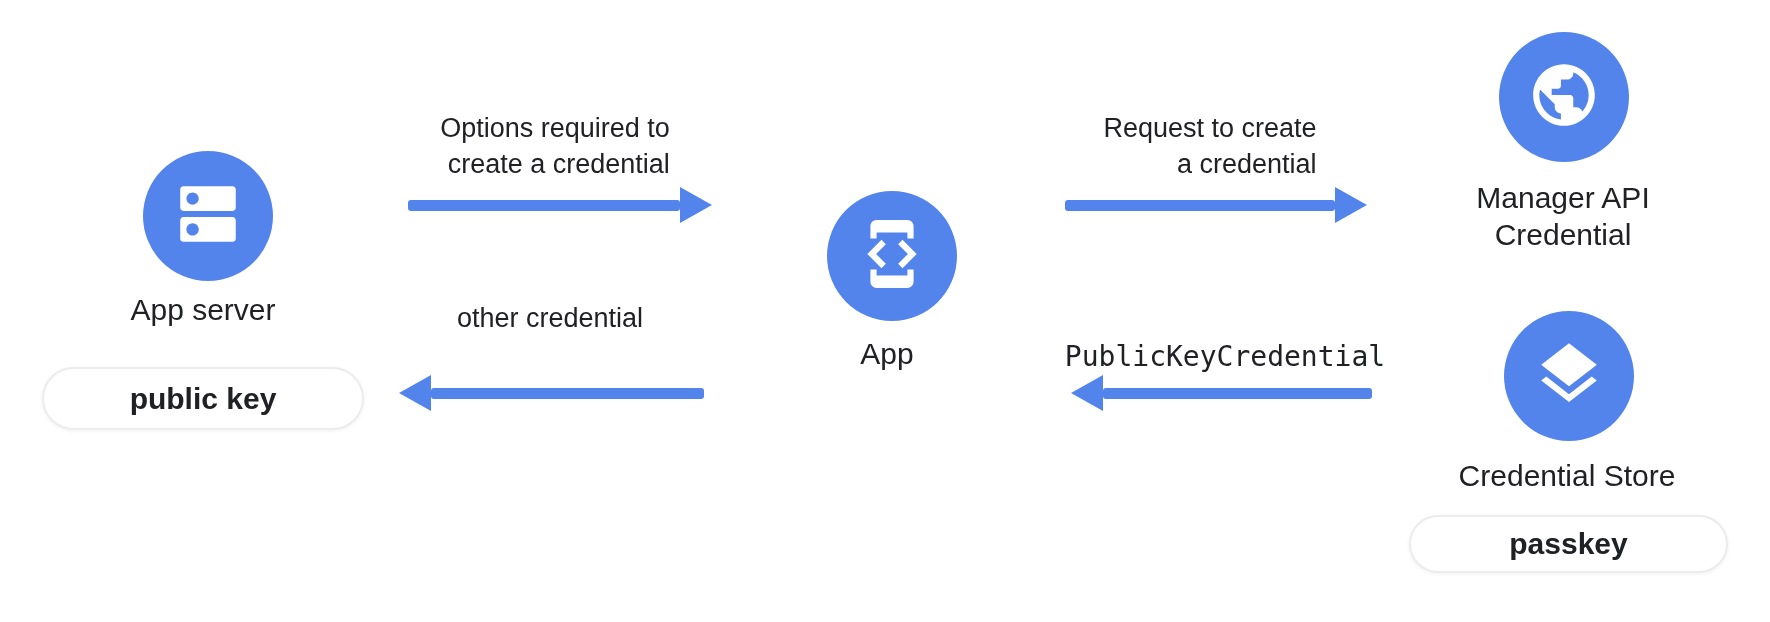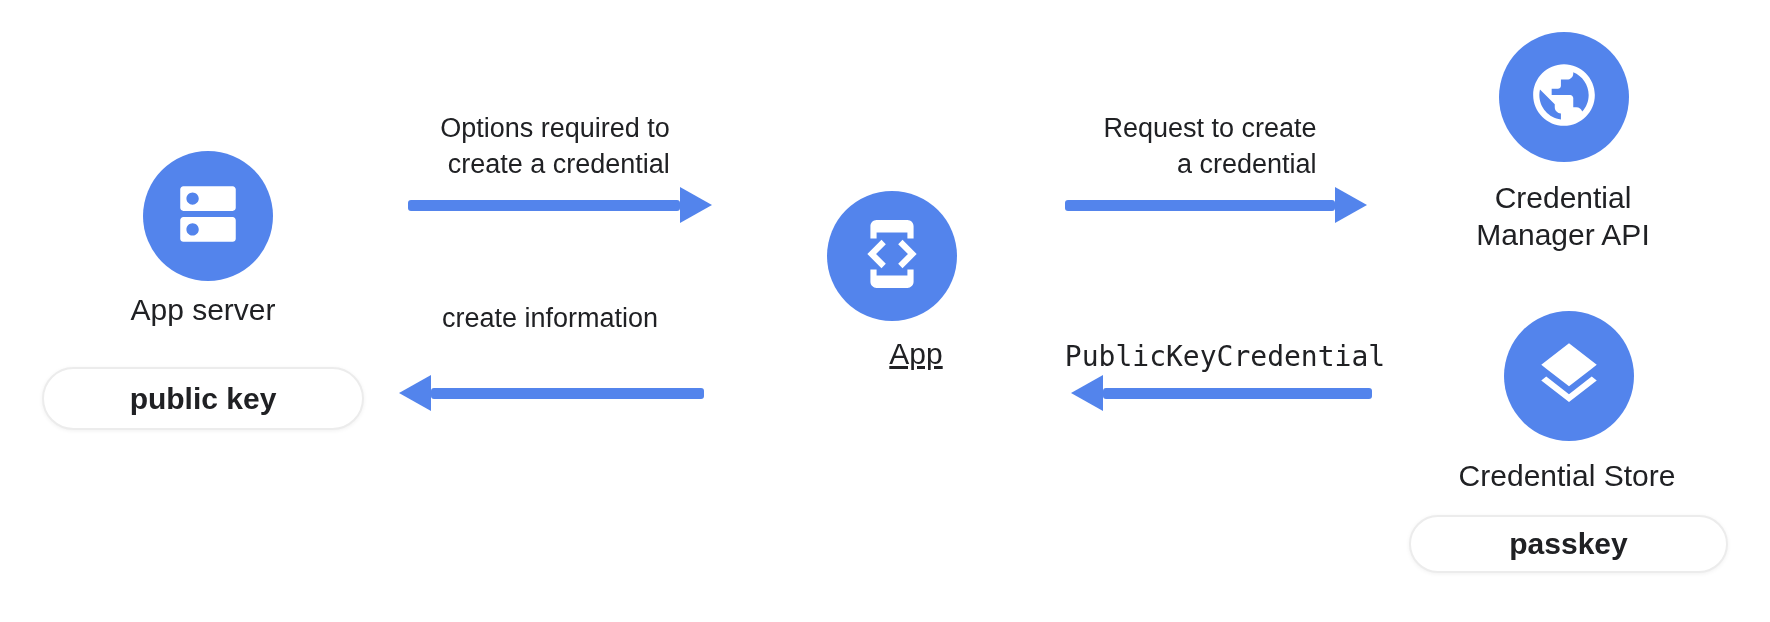--- a/index.html
+++ b/index.html
@@ -42,21 +42,21 @@
   .node-label {
     position: absolute;
     transform: translateX(-50%);
     font-size: 30px;
     font-weight: 500;
     line-height: 1.22;
     text-align: center;
     white-space: nowrap;
   }
   #label-app-server { left: 203px;  top: 292px; text-align: center; }
-  #label-app        { left: 916px;  top: 336px; text-decoration: underline; }
+  #label-app        { left: 887px;  top: 336px; }
   #label-cm         { left: 1563px; top: 180px; }
   #label-store      { left: 1567px; top: 458px; }
 
   
   .pill {
     position: absolute;
     background: var(--pill-bg);
     border: 2px solid var(--pill-border);
     border-radius: 40px;
     display: flex;
@@ -144,22 +144,22 @@
   <div class="node-label" id="label-app">App</div>
 
   <div class="circle" id="circle-cm">
     <span>
       <svg viewBox="0 0 24 24" fill="#FFFFFF" fill-rule="evenodd">
         <path d="M12 2C6.48 2 2 6.48 2 12s4.48 10 10 10 10-4.48 10-10S17.52 2 12 2zm-1 17.93c-3.95-.49-7-3.85-7-7.93 0-.62.08-1.21.21-1.79L9 15v1c0 1.1.9 2 2 2v1.93zm6.9-2.54c-.26-.81-1-1.39-1.9-1.39h-1v-3c0-.55-.45-1-1-1H8v-2h2c.55 0 1-.45 1-1V7h2c1.1 0 2-.9 2-2v-.41c2.93 1.19 5 4.06 5 7.41 0 2.08-.8 3.97-2.1 5.39z"></path>
       </svg>
     </span>
   </div>
   <div class="node-label" id="label-cm">
+    <div>Manager API</div>
     <div>Credential</div>
-    <div>Manager API</div>
   </div>
 
   <div class="circle" id="circle-store">
     <span>
       <svg viewBox="0 0 24 24" fill="#FFFFFF" fill-rule="evenodd">
         <path d="M11.99 18.54l-7.37-5.73L3 14.07l9 7 9-7-1.63-1.27-7.38 5.74zM12 16l7.36-5.73L21 9l-9-7-9 7 1.63 1.27L12 16z"></path>
       </svg>
     </span>
   </div>
   <div class="node-label" id="label-store">Credential Store</div>
@@ -185,20 +185,20 @@
     <div class="head-right"></div>
   </div>
 
   <div class="arrow-label" id="label-arrow-pkc">PublicKeyCredential</div>
   <div class="arrow" id="arrow-pkc">
     <div class="head-left"></div>
     <div class="body"></div>
   </div>
 
   <div class="arrow-label" id="label-arrow-return">
-    <div>create information</div>
+    <div>other credential</div>
   </div>
   <div class="arrow" id="arrow-return">
     <div class="head-left"></div>
     <div class="body"></div>
   </div>
 
 </div>
 
 </body></html>

